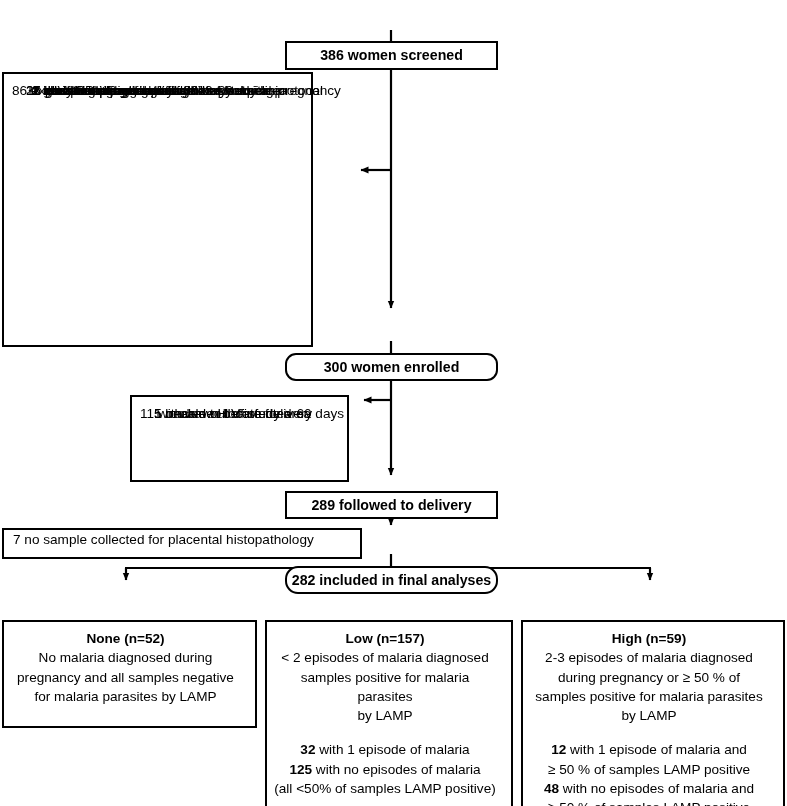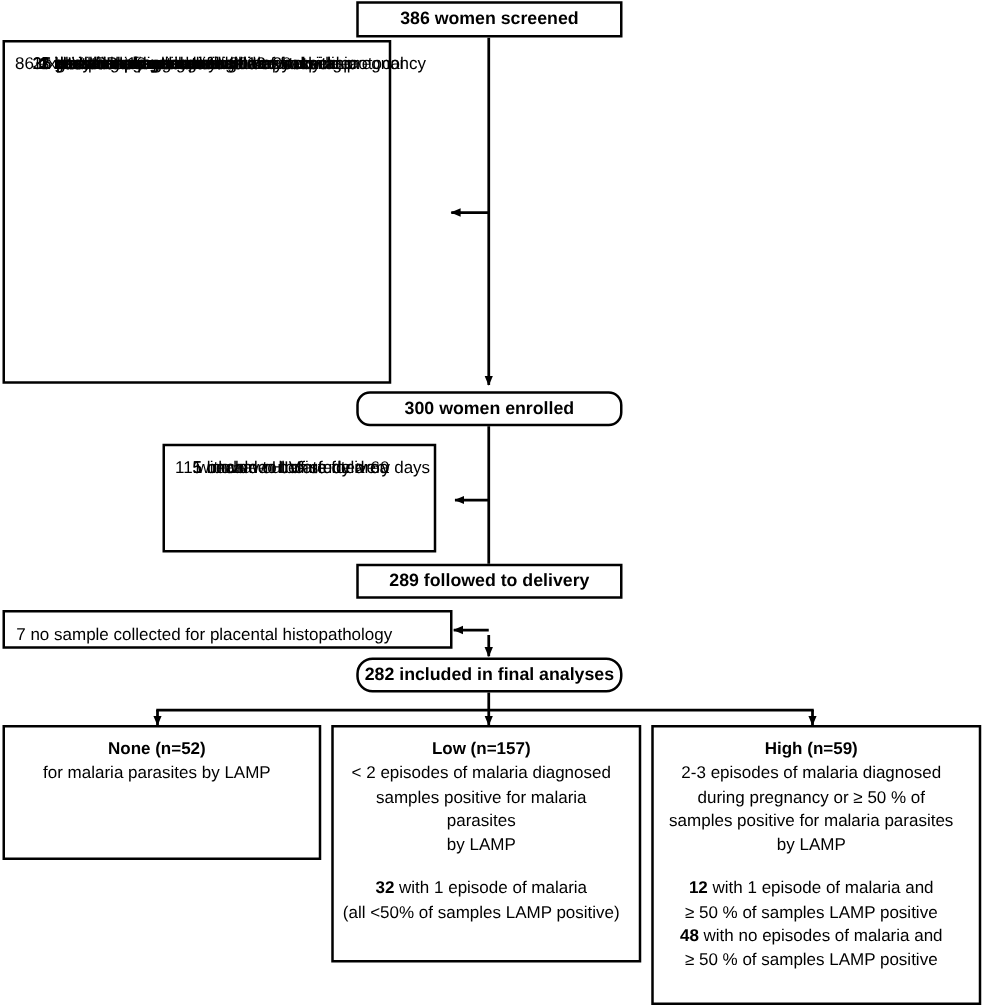--- a/index.html
+++ b/index.html
@@ -22,20 +22,21 @@
     height: 806px;
   }
   .box {
     position: absolute;
     box-sizing: border-box;
     border: 2px solid #000;
     background: #fff;
     font-size: 13.6px;
     line-height: 1.42;
     color: #000;
+    margin-top: 40px;
   }
   .box.centered {
     display: flex;
     align-items: center;
     justify-content: center;
     text-align: center;
     font-weight: bold;
     font-size: 14.2px;
   }
   .box.listbox {
@@ -135,43 +136,46 @@
         <div class="line ind1">5 moved out of study area</div>
         <div class="line ind1">1 became HIV-infected</div>
       </div>
   </div>
 
   <div class="box centered" style="left:285px; top:451px; width:213px; height:28px;align-items:center;">
     <span>289 followed to delivery</span>
   </div>
 
   <div class="box" style="left:2px; top:488px; width:360px; height:31px;
-       display:flex; align-items:flex-end; padding-left:9px;">
+       display:flex; align-items:flex-start; padding-left:9px;">
     <span>7 no sample collected for placental histopathology</span>
   </div>
 
   <div class="box centered" style="left:285px; top:526px; width:213px; height:28px;border-radius:13px;">
     <span>282 included in final analyses</span>
   </div>
 
   <div class="box groupbox" style="left:2px; top:580px; width:255px; height:108px;">
     <div id="group-0">
         <span class="grp-title">None (n=52)</span>
+        <span class="grp-line">No malaria diagnosed during</span>
+        <span class="grp-line">pregnancy and all samples negative</span>
         <span class="grp-line">for malaria parasites by LAMP</span>
       </div>
   </div>
 
   <div class="box groupbox" style="left:265px; top:580px; width:248px; height:190px;">
     <div id="group-1">
         <span class="grp-title">Low (n=157)</span>
         <span class="grp-line">&lt; 2 episodes of malaria diagnosed</span>
         <span class="grp-line">samples positive for malaria parasites</span>
         <span class="grp-line">by LAMP</span>
         <span class="spacer"></span>
         <span class="grp-line"><b>32</b> with 1 episode of malaria</span>
+        <span class="grp-line"><b>125</b> with no episodes of malaria</span>
         <span class="grp-line">(all &lt;50% of samples LAMP positive)</span>
       </div>
   </div>
 
   <div class="box groupbox" style="left:521px; top:580px; width:264px; height:224px;">
     <div id="group-2">
         <span class="grp-title">High (n=59)</span>
         <span class="grp-line">2-3 episodes of malaria diagnosed</span>
         <span class="grp-line">during pregnancy or ≥ 50 % of</span>
         <span class="grp-line">samples positive for malaria parasites</span>

